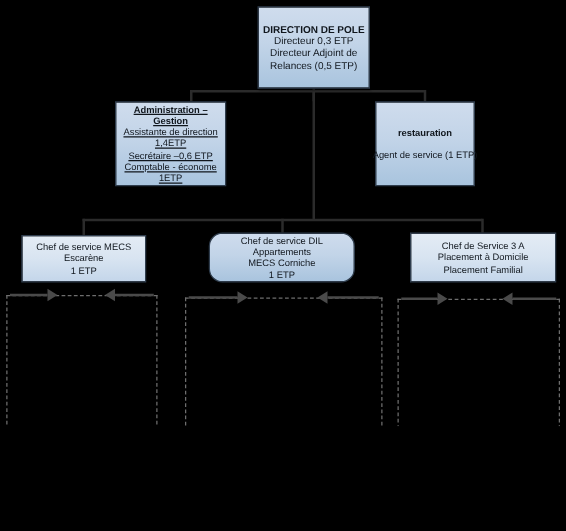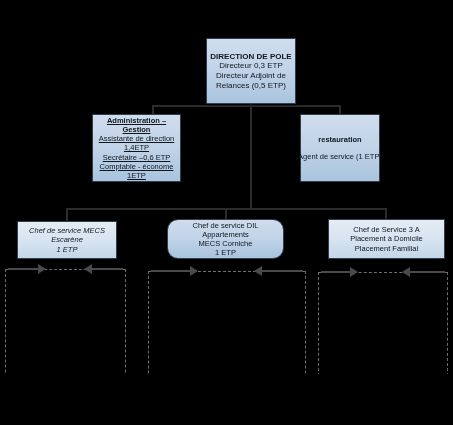--- a/index.html
+++ b/index.html
@@ -7,21 +7,20 @@
     padding: 0;
     background: #000000;
   }
   #chart-root {
     position: relative;
     width: 453px;
     height: 341px;
     background: #000000;
     overflow: hidden;
     font-family: "Liberation Sans", sans-serif;
-    margin-top: 33px;
   }
 
   
   .conn {
     position: absolute;
     background: #2b2b2b;
   }
   .conn-h { height: 2px; }
   .conn-v { width: 2px; }
 
@@ -107,21 +106,21 @@
     <div class="line">Comptable - économe</div>
     <div class="line">1ETP</div>
   </div>
 
   <div class="box" style="left:300px; top:81px; width:80px; height:68px; font-size:7.5px;">
     <div class="title">restauration</div>
     <div class="spacer"></div>
     <div class="line">Agent de service (1 ETP)</div>
   </div>
 
-  <div class="box box-pale" style="left:17px; top:188px; width:100px; height:38px; font-size:7.5px;font-style:italic;">
+  <div class="box box-pale" style="left:17px; top:188px; width:100px; height:38px; font-size:7.5px;">
     <div class="line">Chef de service MECS</div>
     <div class="line">Escarène</div>
     <div class="line">1 ETP</div>
   </div>
 
   <div class="box" style="left:167px; top:186px; width:117px; height:40px; font-size:7.5px;border-radius:11px;">
     <div class="line">Chef de service DIL</div>
     <div class="line">Appartements</div>
     <div class="line">MECS Corniche</div>
     <div class="line">1 ETP</div>

